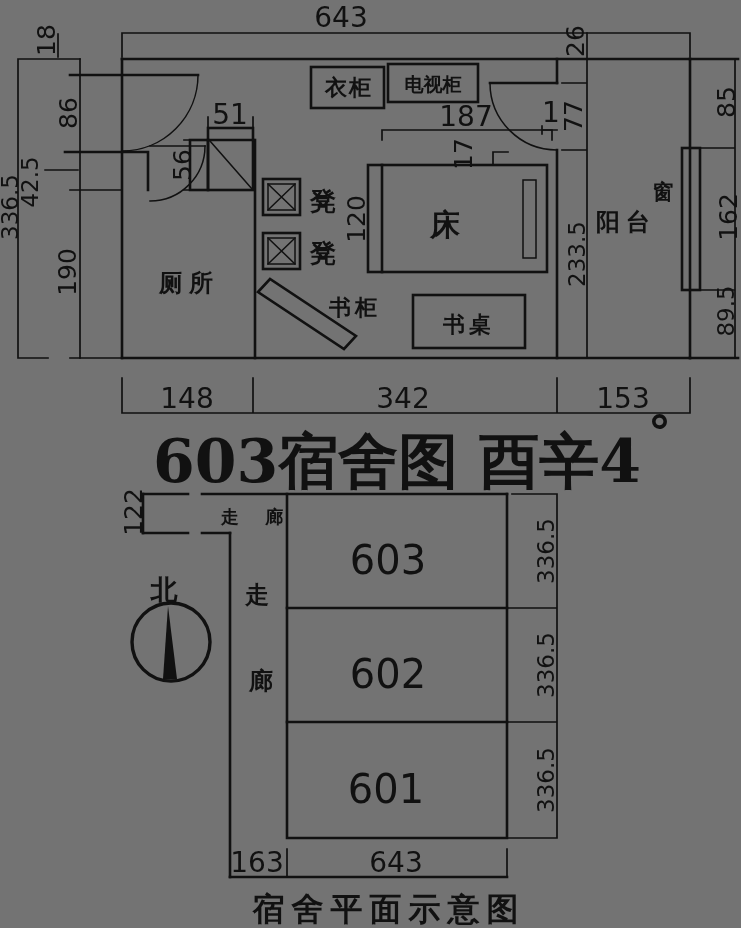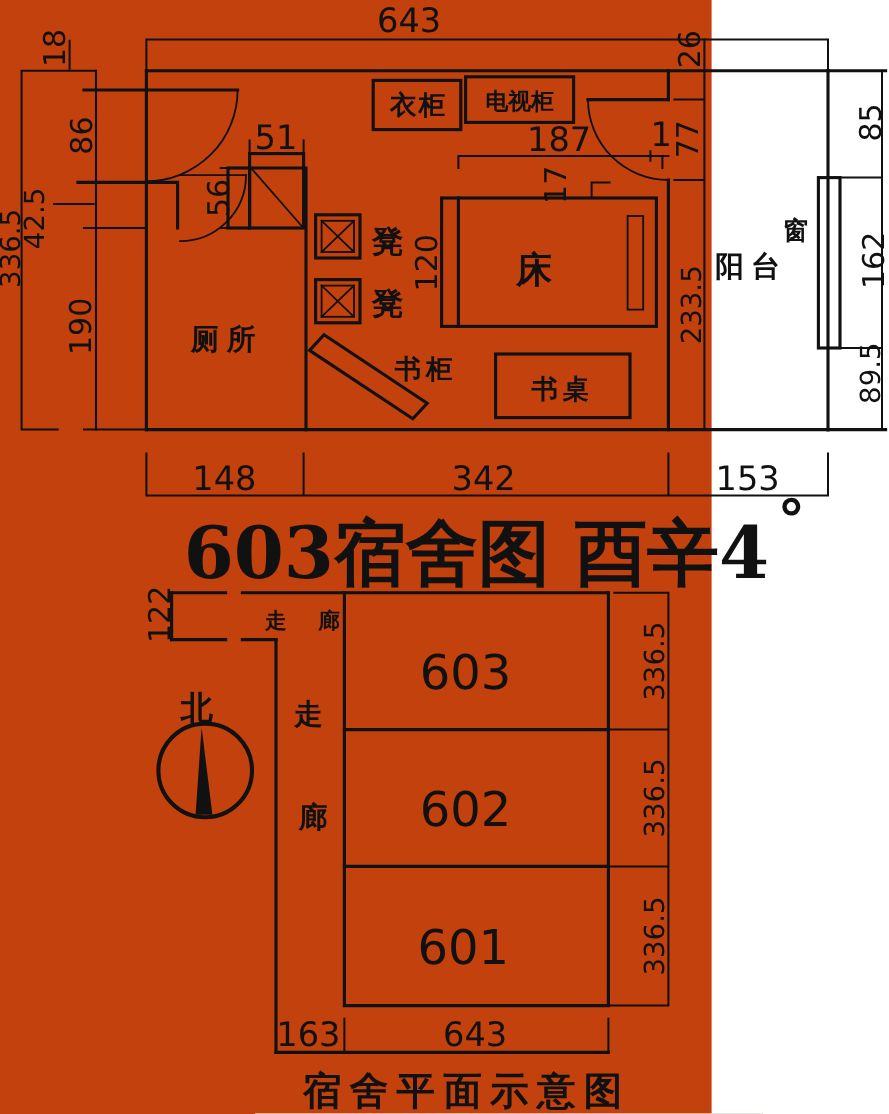--- a/index.html
+++ b/index.html
@@ -1,16 +1,16 @@
 <!DOCTYPE html>
 <html><head>
 <meta charset="utf-8">
 <style>
   html,body{margin:0;padding:0;background:#ffffff;}
-  .page{width:593px;height:928px;position:relative;background:#c2410c;
+  .page{width:741px;height:928px;position:relative;background:#737373;
         font-family:"DejaVu Sans", sans-serif;}
   svg{display:block;}
   .w{stroke:#111;stroke-width:2.6;fill:none;stroke-linecap:square;}
   .d{stroke:#111;stroke-width:1.7;fill:none;stroke-linecap:square;}
   .t{stroke:#111;stroke-width:1.5;fill:none;stroke-linecap:square;}
   text{fill:#111;}
   .dimh{font-family:"DejaVu Sans",sans-serif;font-size:28px;text-anchor:middle;}
   .dimv{font-family:"DejaVu Sans",sans-serif;font-size:25px;text-anchor:middle;
         dominant-baseline:central;}
   .dimv-sm{font-family:"DejaVu Sans",sans-serif;font-size:23px;text-anchor:middle;

